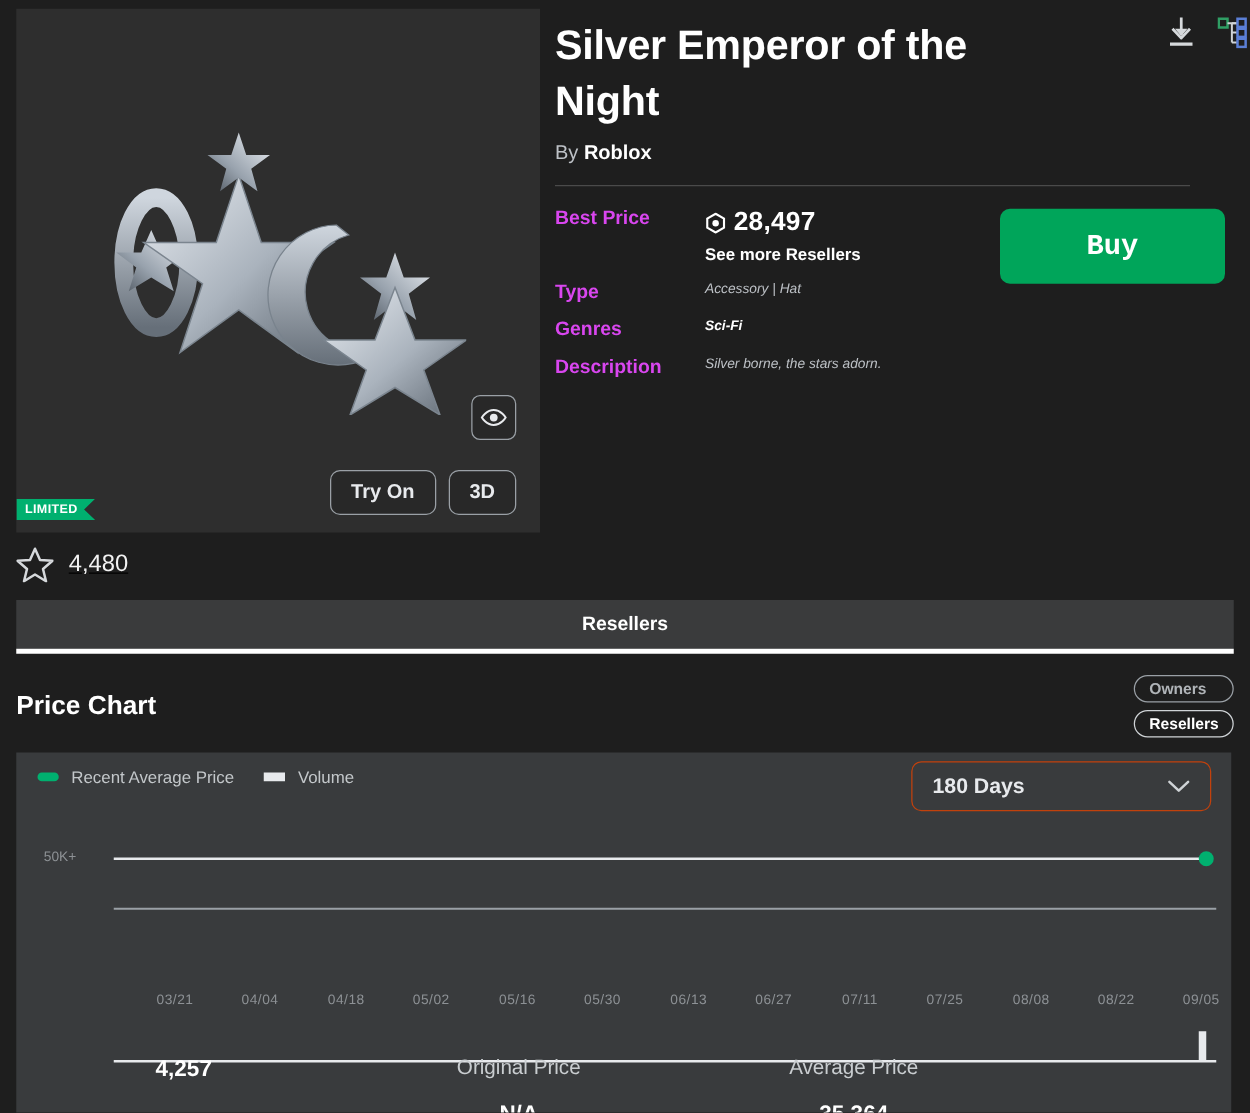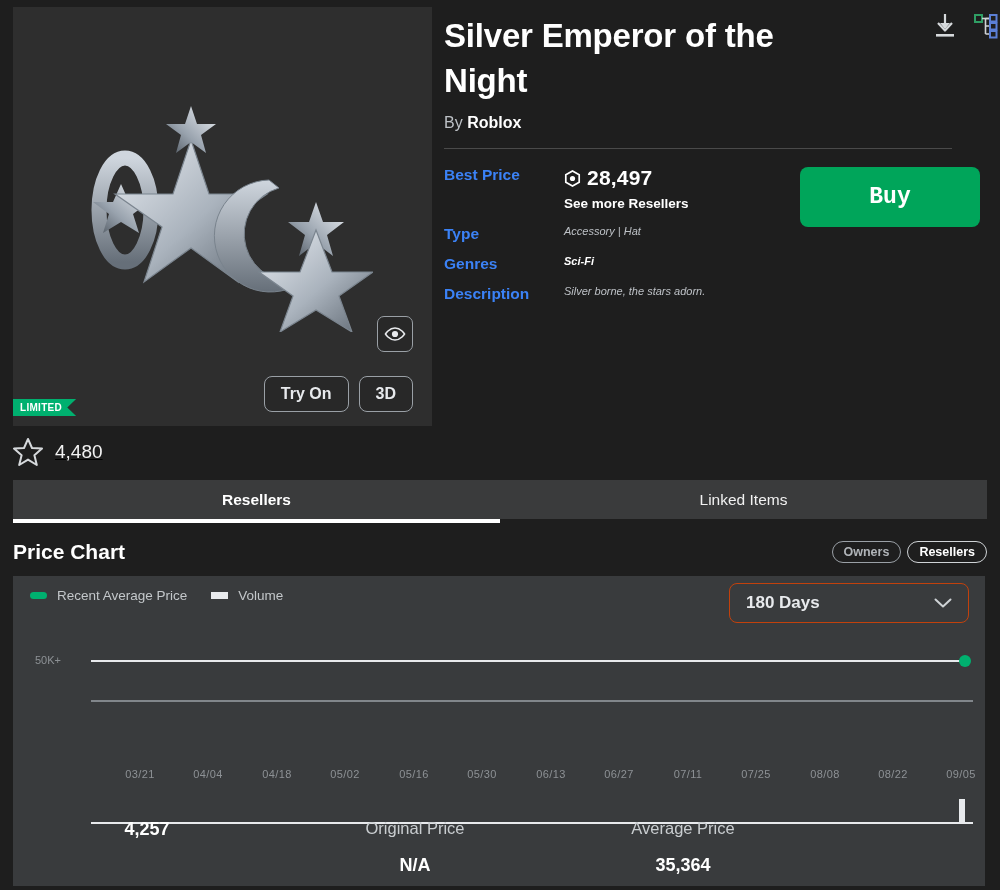--- a/index.html
+++ b/index.html
@@ -64,21 +64,21 @@
     color: #fff; font-size: 33px; font-weight: bold;
     line-height: 1.35; letter-spacing: -.2px;
     max-width: 390px;
   }
   .byline { margin-top: 11px; color: #bdc1c6; font-size: 16px; }
   .byline b { color: #fff; }
   .divider { margin: 16px 0 0 0; height: 1px; background: #4a4a4a; width: 508px; }
 
   .meta { margin-top: 17px; position: relative; }
   .meta-row { display: flex; margin-bottom: 12px; }
-  .meta-label { width: 120px; color: #3b82f6; font-size: 15.5px; font-weight: bold; flex: none; }
+  .meta-label { width: 120px; color: #d946ef; font-size: 15.5px; font-weight: bold; flex: none; }
   .meta-value { color: #bdc1c6; font-size: 11px; font-style: italic; }
   .price-line { display: flex; align-items: center; gap: 6px; }
   .price-num { color: #fff; font-size: 21px; font-weight: bold; letter-spacing: .2px; }
   .see-more { margin-top: 6px; color: #fff; font-size: 13.5px; font-weight: bold; }
   .meta-value.strong { color: #fff; font-weight: bold; }
 
   .buy-btn {
     position: absolute; right: 0; top: 1px;
     width: 180px; height: 60px;
     background: #00a55a; border: none; border-radius: 8px;
@@ -109,21 +109,21 @@
     content: ""; position: absolute; left: 0; right: 0; bottom: -4px;
     height: 4px; background: #fff;
   }
 
   
   .chart-head {
     margin: 21px 13px 0 13px;
     display: flex; align-items: center; justify-content: space-between;
   }
   .chart-title { color: #fff; font-size: 21px; font-weight: bold; }
-  .toggle-group { display: flex; gap: 6px; }
+  .toggle-group { display: flex; gap: 6px; flex-direction: column; }
   .toggle {
     border: 1px solid #9aa0a6; border-radius: 12px;
     padding: 3px 11px; font-size: 12.5px; font-weight: bold;
     color: #b0b4b8;
   }
   .toggle.sel { color: #fff; border-color: #cfd3d6; }
 
   
   .chart-card {
     margin: 12px 15px 0 13px;
@@ -284,21 +284,20 @@
         <div class="meta-row">
           <div class="meta-label">Description</div>
           <div class="meta-value">Silver borne, the stars adorn.</div>
         </div>
       </div>
     </div>
   </div>
 
   <div class="tabs">
     <div class="tab active">Resellers</div>
-    <div class="tab inactive">Linked Items</div>
   </div>
 
   <div class="chart-head">
     <div class="chart-title">Price Chart</div>
     <div class="toggle-group">
       <div class="toggle">Owners</div>
       <div class="toggle sel">Resellers</div>
     </div>
   </div>
 

